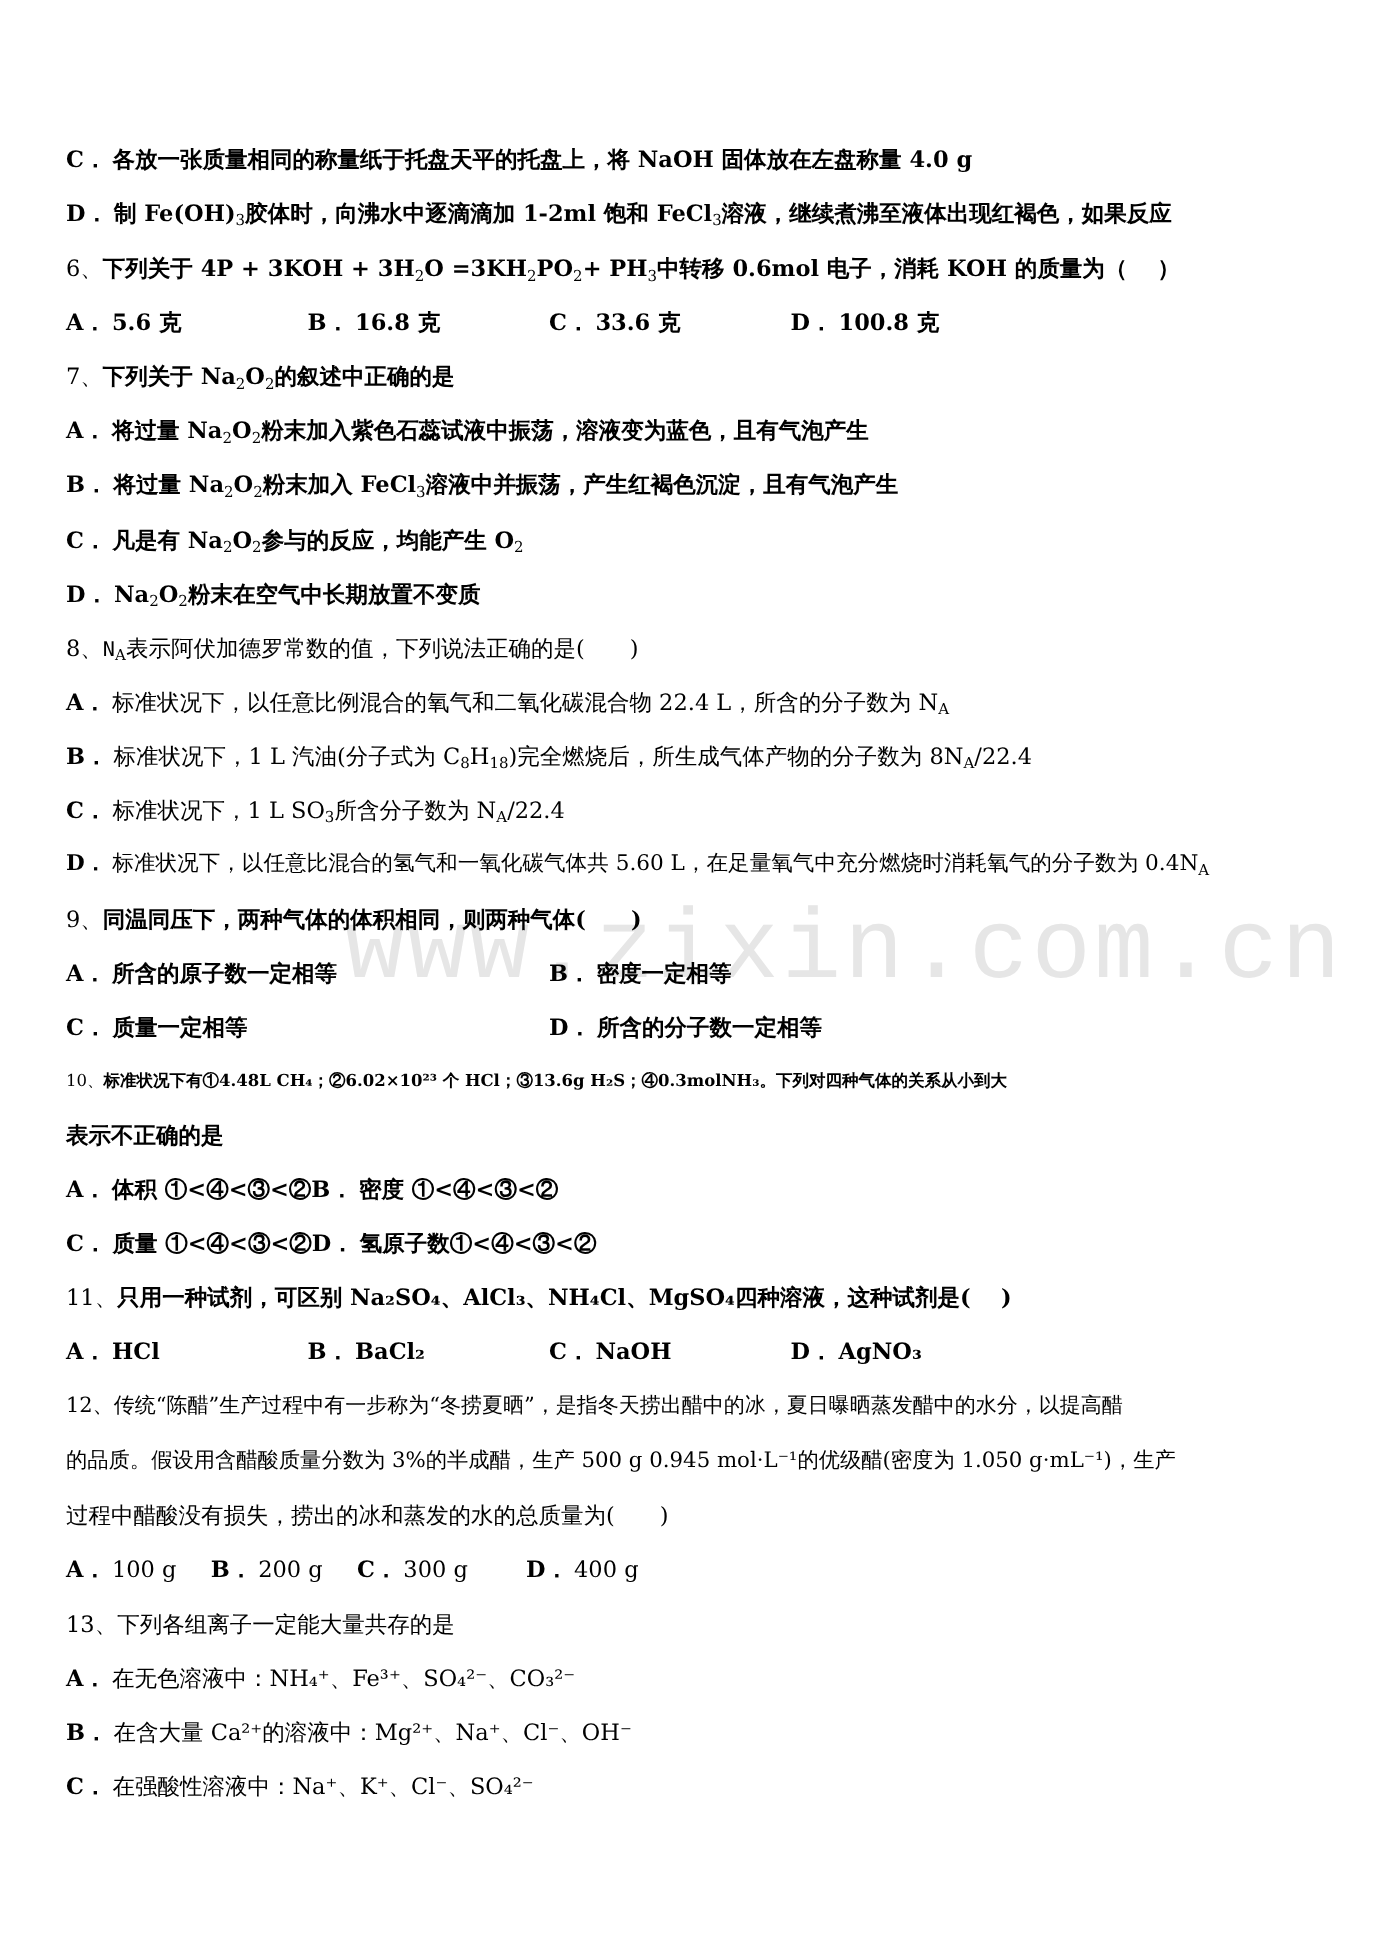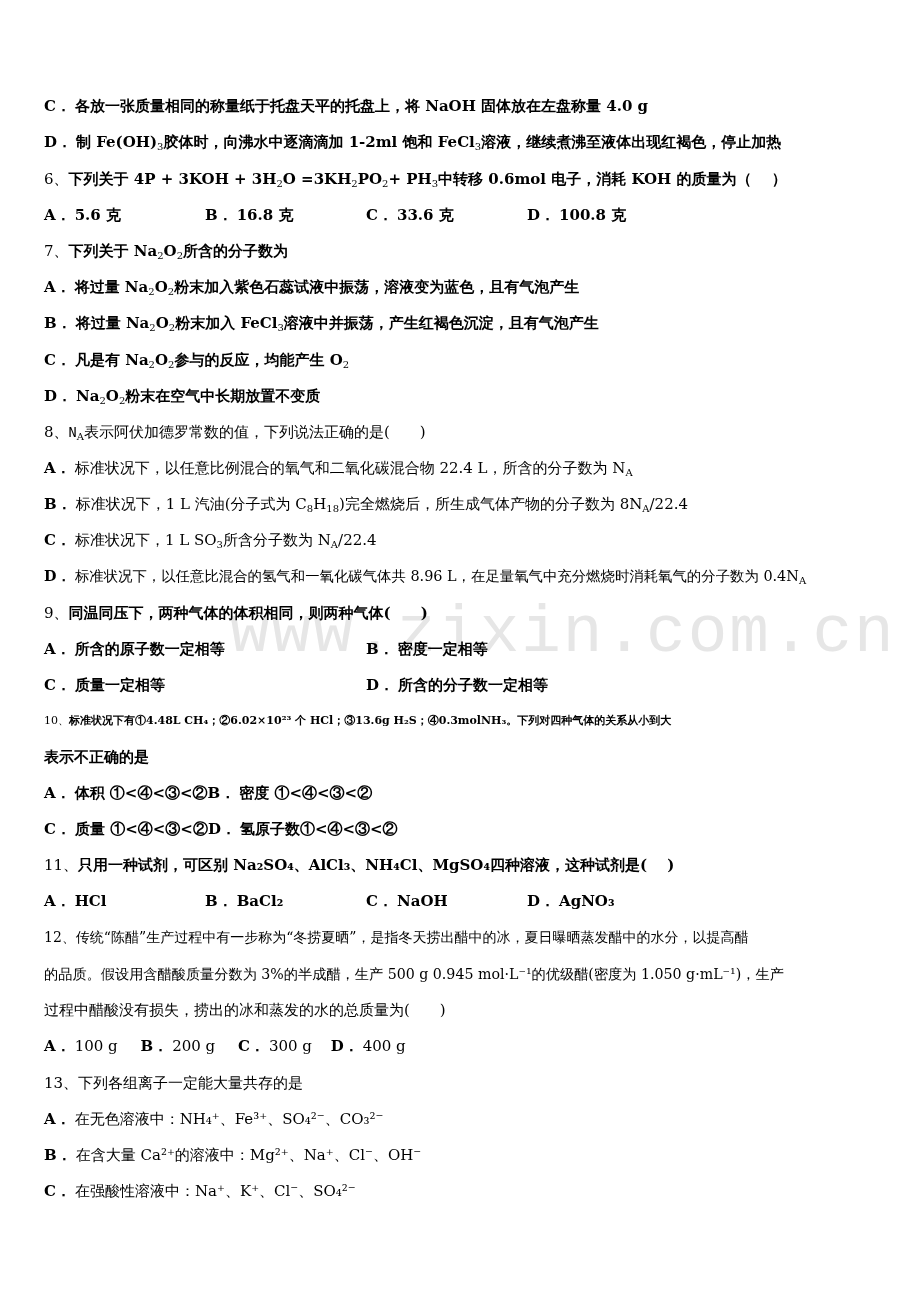--- a/index.html
+++ b/index.html
@@ -31,35 +31,35 @@
 
 <div class="page">
   <div class="watermark">www.zixin.com.cn</div>
 
   <div class="content">
 
     <div class="line" style="top:96px">
       <span class="lbl">C．</span><span class="b">各放一张质量相同的称量纸于托盘天平的托盘上，将 NaOH 固体放在左盘称量 4.0 g</span>
     </div>
     <div class="line" style="top:132px">
-      <span class="lbl">D．</span><span class="b">制 Fe(OH)</span><sub>3</sub><span class="b">胶体时，向沸水中逐滴滴加 1-2ml 饱和 FeCl</span><sub>3</sub><span class="b">溶液，继续煮沸至液体出现红褐色，停止加热</span>
+      <span class="lbl">D．</span><span class="b">制 Fe(OH)</span><sub>3</sub><span class="b">胶体时，向沸水中逐滴滴加 1-2ml 饱和 FeCl</span><sub>3</sub><span class="b">溶液，继续煮沸至液体出现红褐色，如果反应</span>
     </div>
 
     <div class="line" style="top:169px">
       <span>6、</span><span class="b">下列关于 4P + 3KOH + 3H</span><sub>2</sub><span class="b">O =3KH</span><sub>2</sub><span class="b">PO</span><sub>2</sub><span class="b">+ PH</span><sub>3</sub><span class="b">中转移 0.6mol 电子，消耗 KOH 的质量为（　 ）</span>
     </div>
     <div class="line" style="top:205px; width:840px">
       <span class="col" style="left:0"><span class="lbl">A．</span><b>5.6 克</b></span>
       <span class="col" style="left:161px"><span class="lbl">B．</span><b>16.8 克</b></span>
       <span class="col" style="left:322px"><span class="lbl">C．</span><b>33.6 克</b></span>
       <span class="col" style="left:483px"><span class="lbl">D．</span><b>100.8 克</b></span>
     </div>
 
     <div class="line" style="top:241px">
-      <span>7、</span><span class="b">下列关于 Na</span><sub>2</sub><span class="b">O</span><sub>2</sub><span class="b">所含的分子数为</span>
+      <span>7、</span><span class="b">下列关于 Na</span><sub>2</sub><span class="b">O</span><sub>2</sub><span class="b">的叙述中正确的是</span>
     </div>
     <div class="line" style="top:277px">
       <span class="lbl">A．</span><span class="b">将过量 Na</span><sub>2</sub><b>O</b><sub>2</sub><span class="b">粉末加入紫色石蕊试液中振荡，溶液变为蓝色，且有气泡产生</span>
     </div>
     <div class="line" style="top:313px">
       <span class="lbl">B．</span><span class="b">将过量 Na</span><sub>2</sub><b>O</b><sub>2</sub><span class="b">粉末加入 FeCl</span><sub>3</sub><span class="b">溶液中并振荡，产生红褐色沉淀，且有气泡产生</span>
     </div>
     <div class="line" style="top:350px">
       <span class="lbl">C．</span><span class="b">凡是有 Na</span><sub>2</sub><b>O</b><sub>2</sub><span class="b">参与的反应，均能产生 O</span><sub>2</sub>
     </div>
@@ -73,21 +73,21 @@
     <div class="line" style="top:458px">
       <span class="lbl">A．</span><span>标准状况下，以任意比例混合的氧气和二氧化碳混合物 22.4 L，所含的分子数为 N</span><sub>A</sub>
     </div>
     <div class="line" style="top:494px">
       <span class="lbl">B．</span><span>标准状况下，1 L 汽油(分子式为 C</span><sub>8</sub><span>H</span><sub>18</sub><span>)完全燃烧后，所生成气体产物的分子数为 8N</span><sub>A</sub><span>/22.4</span>
     </div>
     <div class="line" style="top:530px">
       <span class="lbl">C．</span><span>标准状况下，1 L SO</span><sub>3</sub><span>所含分子数为 N</span><sub>A</sub><span>/22.4</span>
     </div>
     <div class="line" style="top:566px; font-size:14.4px">
-      <span class="lbl">D．</span><span>标准状况下，以任意比混合的氢气和一氧化碳气体共 8.96 L，在足量氧气中充分燃烧时消耗氧气的分子数为 0.4N</span><sub>A</sub>
+      <span class="lbl">D．</span><span>标准状况下，以任意比混合的氢气和一氧化碳气体共 5.60 L，在足量氧气中充分燃烧时消耗氧气的分子数为 0.4N</span><sub>A</sub>
     </div>
 
     <div class="line" style="top:603px">
       <span>9、</span><span class="b">同温同压下，两种气体的体积相同，则两种气体(　　)</span>
     </div>
     <div class="line" style="top:639px; width:840px">
       <span class="col" style="left:0"><span class="lbl">A．</span><b>所含的原子数一定相等</b></span>
       <span class="col" style="left:322px"><span class="lbl">B．</span><b>密度一定相等</b></span>
     </div>
     <div class="line" style="top:675px; width:840px">
@@ -123,21 +123,21 @@
     </div>
     <div class="line" style="top:964px; font-size:14.2px">
       <span>的品质。假设用含醋酸质量分数为 3%的半成醋，生产 500 g 0.945 mol·L⁻¹的优级醋(密度为 1.050 g·mL⁻¹)，生产</span>
     </div>
     <div class="line" style="top:1000px">
       <span>过程中醋酸没有损失，捞出的冰和蒸发的水的总质量为(　　)</span>
     </div>
     <div class="line" style="top:1036px">
       <span style="margin-right:18px"><span class="lbl">A．</span><span>100 g</span></span>
       <span style="margin-right:18px"><span class="lbl">B．</span><span>200 g</span></span>
-      <span style="margin-right:14px"><span class="lbl">C．</span><span>300 g</span></span>
+      <span style="margin-right:34px"><span class="lbl">C．</span><span>300 g</span></span>
       <span><span class="lbl">D．</span><span>400 g</span></span>
     </div>
 
     <div class="line" style="top:1073px">
       <span>13、</span><span>下列各组离子一定能大量共存的是</span>
     </div>
     <div class="line" style="top:1109px">
       <span class="lbl">A．</span><span>在无色溶液中：NH₄⁺、Fe³⁺、SO₄²⁻、CO₃²⁻</span>
     </div>
     <div class="line" style="top:1145px">

